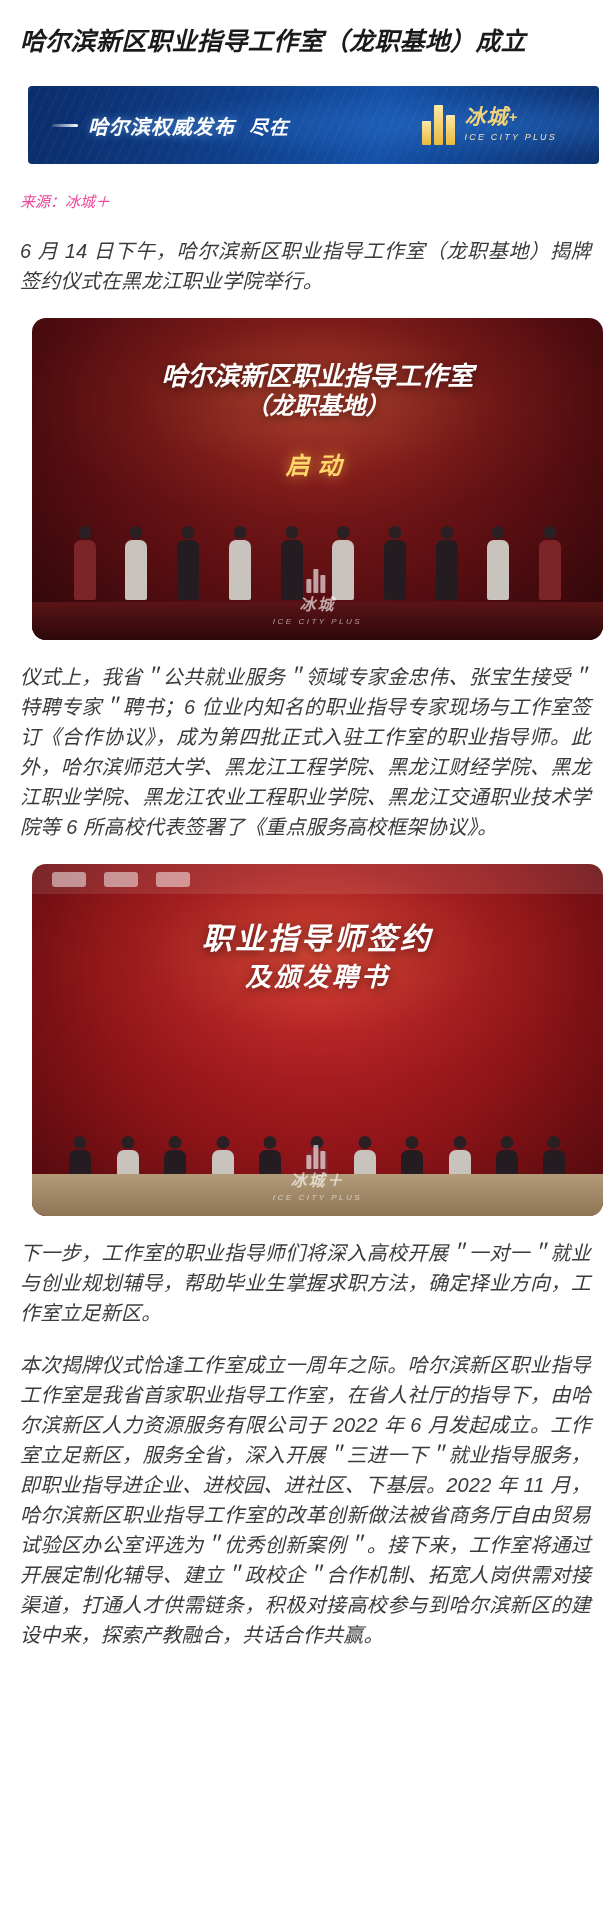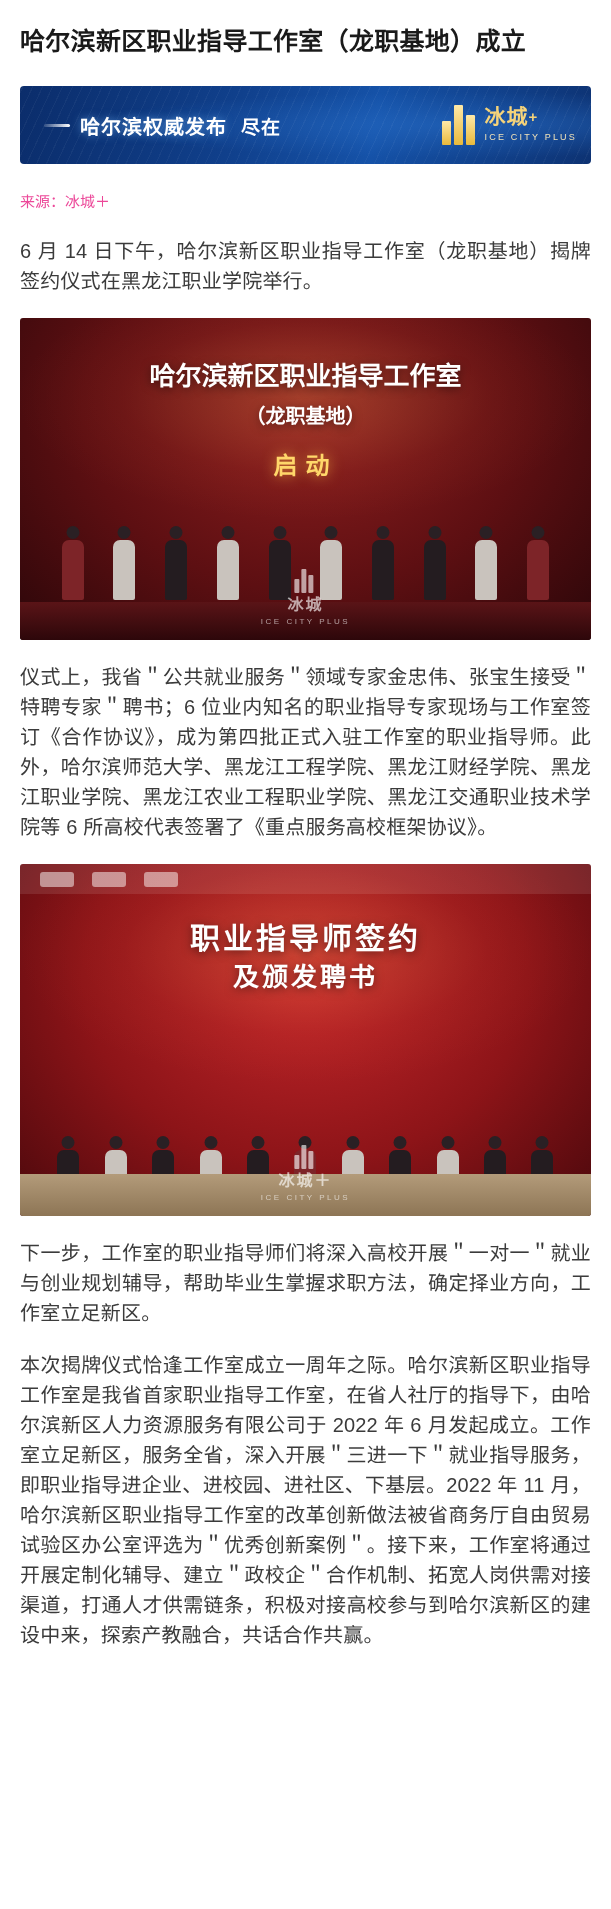--- a/index.html
+++ b/index.html
@@ -10,36 +10,37 @@
   }
   body {
     width: 611px;
     font-family: "Liberation Sans", "DejaVu Sans", sans-serif;
     color: #333333;
     -webkit-font-smoothing: antialiased;
   }
   .article {
     width: 611px;
     padding: 22px 20px 40px 20px;
+    font-style: italic;
   }
   .title {
     font-size: 25px;
     line-height: 38px;
     font-weight: bold;
     color: #1a1a1a;
     margin: 0 0 26px 0;
     letter-spacing: 0.3px;
   }
 
   
   .banner {
     width: 571px;
     height: 78px;
     border-radius: 4px;
-    margin: 0 0 24px 0;
+    margin: 0 0 24px 8px;
     background:
       radial-gradient(ellipse at 78% 50%, rgba(40,110,200,0.55) 0%, rgba(12,40,95,0) 60%),
       linear-gradient(100deg, #0b2d6b 0%, #10408c 38%, #1552a8 62%, #0d3272 100%);
     position: relative;
     overflow: hidden;
     display: flex;
     align-items: center;
     gap: 48px;
   }
   .banner:before {
@@ -79,21 +80,21 @@
     color: #ffffff;
     font-size: 19px;
     font-weight: bold;
     margin-left: 14px;
     letter-spacing: 1px;
     text-align: center;
   }
   .banner-right {
     display: flex;
     align-items: center;
-    padding-right: 14px;
+    padding-right: 42px;
     position: relative;
     z-index: 2;
   }
   .banner-logo-mark {
     width: 34px;
     height: 40px;
     margin-right: 9px;
     position: relative;
   }
   .banner-logo-mark i {
@@ -137,22 +138,22 @@
   p.meta {
     font-size: 15px;
     line-height: 28px;
     color: #ec4899;
     margin: 0 0 20px 0;
   }
 
   
   .photo {
     width: 571px;
-    border-radius: 3px;
-    margin: 0 0 22px 0;
+    border-radius: 14px;
+    margin: 0 0 22px 12px;
     position: relative;
     overflow: hidden;
   }
   .photo-1 { height: 322px; background:
       radial-gradient(ellipse at 50% 30%, #8f1f1f 0%, #5d0f12 55%, #2a0609 100%);
   }
   .photo-2 { height: 352px; background:
       radial-gradient(ellipse at 50% 32%, #c3262a 0%, #8d1418 55%, #4a080c 100%);
   }
   .stage-glow {
@@ -167,21 +168,21 @@
     transform: translateX(-50%);
     text-align: center;
     color: #ffffff;
     font-weight: bold;
     text-shadow: 0 2px 10px rgba(0,0,0,0.5);
     white-space: nowrap;
   }
   .photo-1 .screen-head { top: 38px; font-size: 26px; line-height: 40px; }
   .photo-1 .screen-sub {
     position: absolute; left: 50%; transform: translateX(-50%);
-    top: 82px; font-size: 20px; color: #fff; font-weight: bold;
+    top: 68px; font-size: 24px; color: #fff; font-weight: bold;
     text-shadow: 0 2px 10px rgba(0,0,0,0.5);
   }
   .photo-1 .screen-action {
     position: absolute; left: 50%; transform: translateX(-50%);
     top: 128px; font-size: 24px; color: #ffd76a; font-weight: bold;
     letter-spacing: 8px;
     text-shadow: 0 0 14px rgba(255,190,70,0.7);
   }
   .photo-2 .screen-head { top: 50px; font-size: 30px; letter-spacing: 3px; text-align: right; }
   .photo-2 .screen-head2 {

